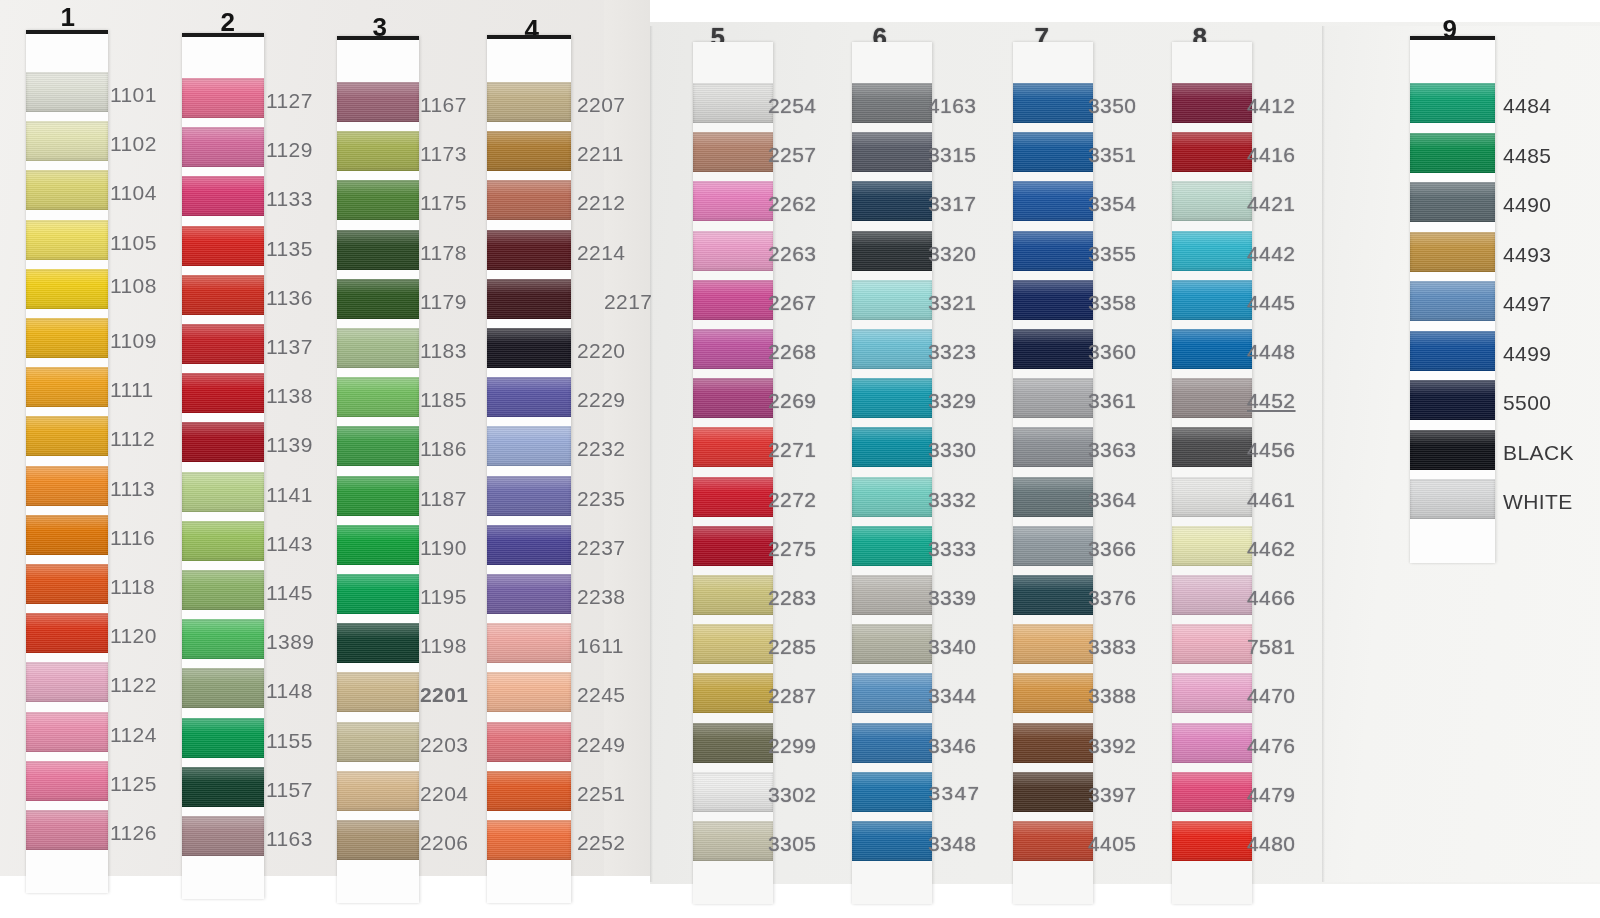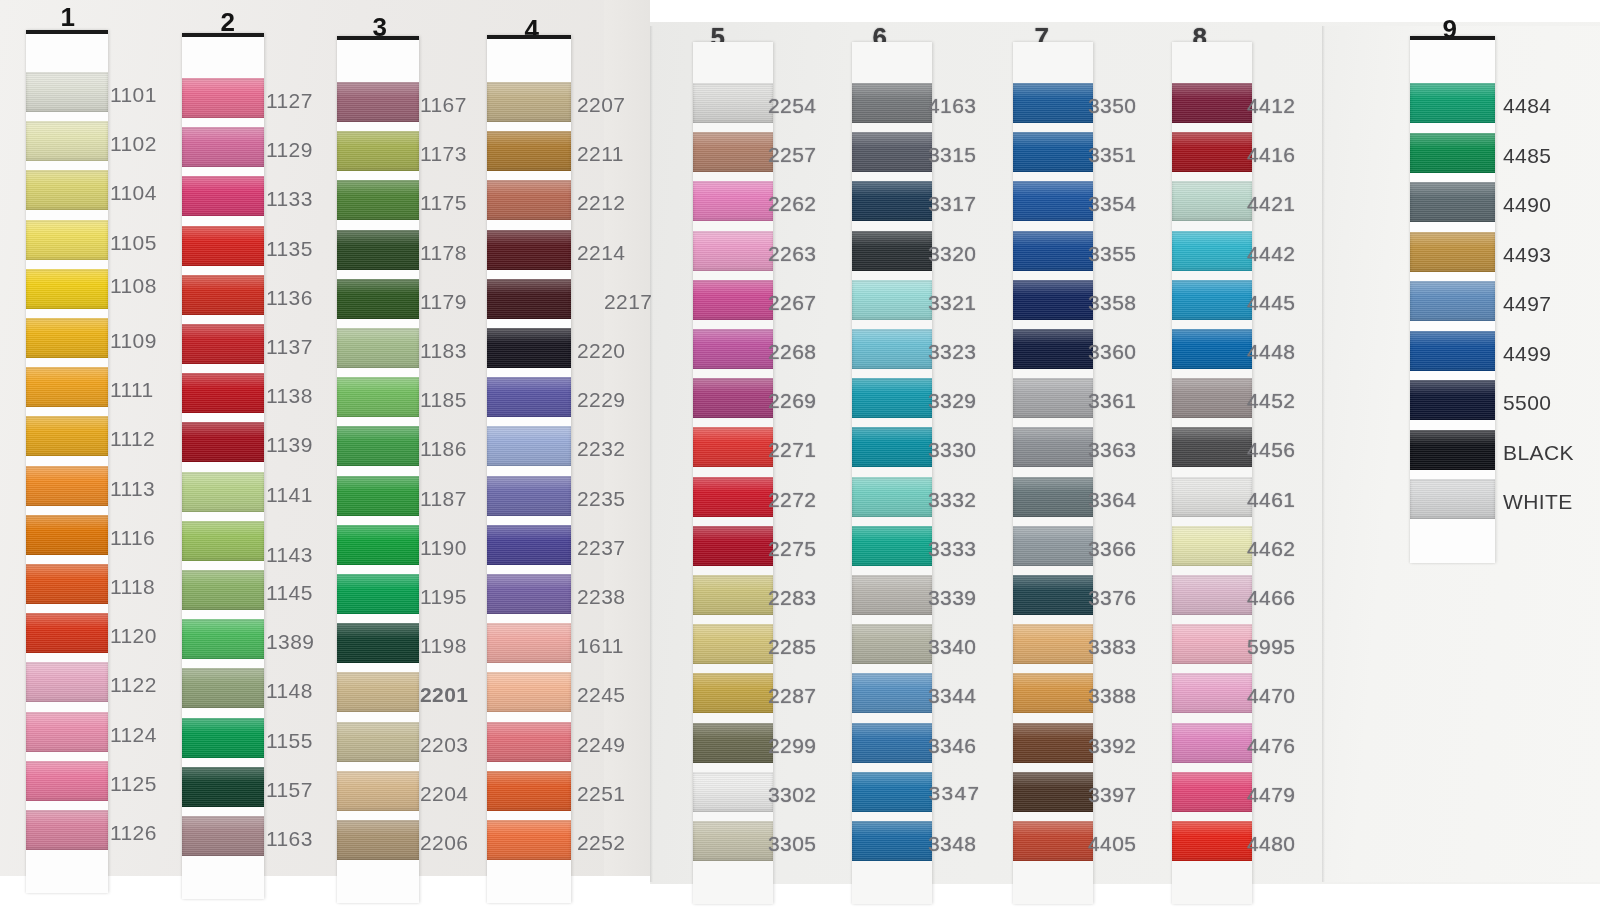--- a/index.html
+++ b/index.html
@@ -204,21 +204,21 @@
         <div class="sheen"></div>
       </div>
       <div class="code" style="left: 266px; top: 433.4px; width: 70px;">1139</div>
       <div class="swatch" title="1141" style="left: 182px; top: 471.6px; width: 82px; height: 40px; background: rgb(183, 210, 137);">
         <div class="sheen"></div>
       </div>
       <div class="code" style="left: 266px; top: 482.6px; width: 70px;">1141</div>
       <div class="swatch" title="1143" style="left: 182px; top: 520.8px; width: 82px; height: 40px; background: rgb(154, 194, 95);">
         <div class="sheen"></div>
       </div>
-      <div class="code" style="left: 266px; top: 531.8px; width: 70px; margin-top: 11px;">1143</div>
+      <div class="code" style="left: 266px; top: 531.8px; width: 70px;">1143</div>
       <div class="swatch" title="1145" style="left: 182px; top: 570px; width: 82px; height: 40px; background: rgb(139, 178, 103);">
         <div class="sheen"></div>
       </div>
       <div class="code" style="left: 266px; top: 581px; width: 70px;">1145</div>
       <div class="swatch" title="1146" style="left: 182px; top: 619.2px; width: 82px; height: 40px; background: rgb(74, 186, 92);">
         <div class="sheen"></div>
       </div>
       <div class="code" style="left: 266px; top: 630.2px; width: 70px;">1389</div>
       <div class="swatch" title="1148" style="left: 182px; top: 668.4px; width: 82px; height: 40px; background: rgb(143, 162, 120);">
         <div class="sheen"></div>
@@ -604,41 +604,41 @@
         <div class="sheen"></div>
       </div>
       <div class="code blurry" style="left: 1247px; top: 290.8px; width: 70px;">4445</div>
       <div class="swatch" title="4448" style="left: 1172px; top: 329px; width: 80px; height: 40px; background: rgb(6, 104, 174);">
         <div class="sheen"></div>
       </div>
       <div class="code blurry" style="left: 1247px; top: 340px; width: 70px;">4448</div>
       <div class="swatch" title="4452" style="left: 1172px; top: 378.2px; width: 80px; height: 40px; background: rgb(155, 145, 145);">
         <div class="sheen"></div>
       </div>
-      <div class="code blurry" style="left: 1247px; top: 389.2px; width: 70px;">4452</div>
+      <div class="code blurry" style="left: 1247px; top: 389.2px; width: 70px; text-decoration: underline;">4452</div>
       <div class="swatch" title="4456" style="left: 1172px; top: 427.4px; width: 80px; height: 40px; background: rgb(74, 74, 76);">
         <div class="sheen"></div>
       </div>
       <div class="code blurry" style="left: 1247px; top: 438.4px; width: 70px;">4456</div>
       <div class="swatch" title="4461" style="left: 1172px; top: 476.6px; width: 80px; height: 40px; background: rgb(228, 228, 226);">
         <div class="sheen"></div>
       </div>
       <div class="code blurry" style="left: 1247px; top: 487.6px; width: 70px;">4461</div>
       <div class="swatch" title="4462" style="left: 1172px; top: 525.8px; width: 80px; height: 40px; background: rgb(233, 233, 180);">
         <div class="sheen"></div>
       </div>
       <div class="code blurry" style="left: 1247px; top: 536.8px; width: 70px;">4462</div>
       <div class="swatch" title="4466" style="left: 1172px; top: 575px; width: 80px; height: 40px; background: rgb(221, 185, 205);">
         <div class="sheen"></div>
       </div>
       <div class="code blurry" style="left: 1247px; top: 586px; width: 70px;">4466</div>
       <div class="swatch" title="4467" style="left: 1172px; top: 624.2px; width: 80px; height: 40px; background: rgb(240, 178, 195);">
         <div class="sheen"></div>
       </div>
-      <div class="code blurry" style="left: 1247px; top: 635.2px; width: 70px;">5995</div>
+      <div class="code blurry" style="left: 1247px; top: 635.2px; width: 70px;">7581</div>
       <div class="swatch" title="4470" style="left: 1172px; top: 673.4px; width: 80px; height: 40px; background: rgb(234, 166, 204);">
         <div class="sheen"></div>
       </div>
       <div class="code blurry" style="left: 1247px; top: 684.4px; width: 70px;">4470</div>
       <div class="swatch" title="4476" style="left: 1172px; top: 722.6px; width: 80px; height: 40px; background: rgb(224, 135, 192);">
         <div class="sheen"></div>
       </div>
       <div class="code blurry" style="left: 1247px; top: 733.6px; width: 70px;">4476</div>
       <div class="swatch" title="4479" style="left: 1172px; top: 771.8px; width: 80px; height: 40px; background: rgb(228, 75, 122);">
         <div class="sheen"></div>

